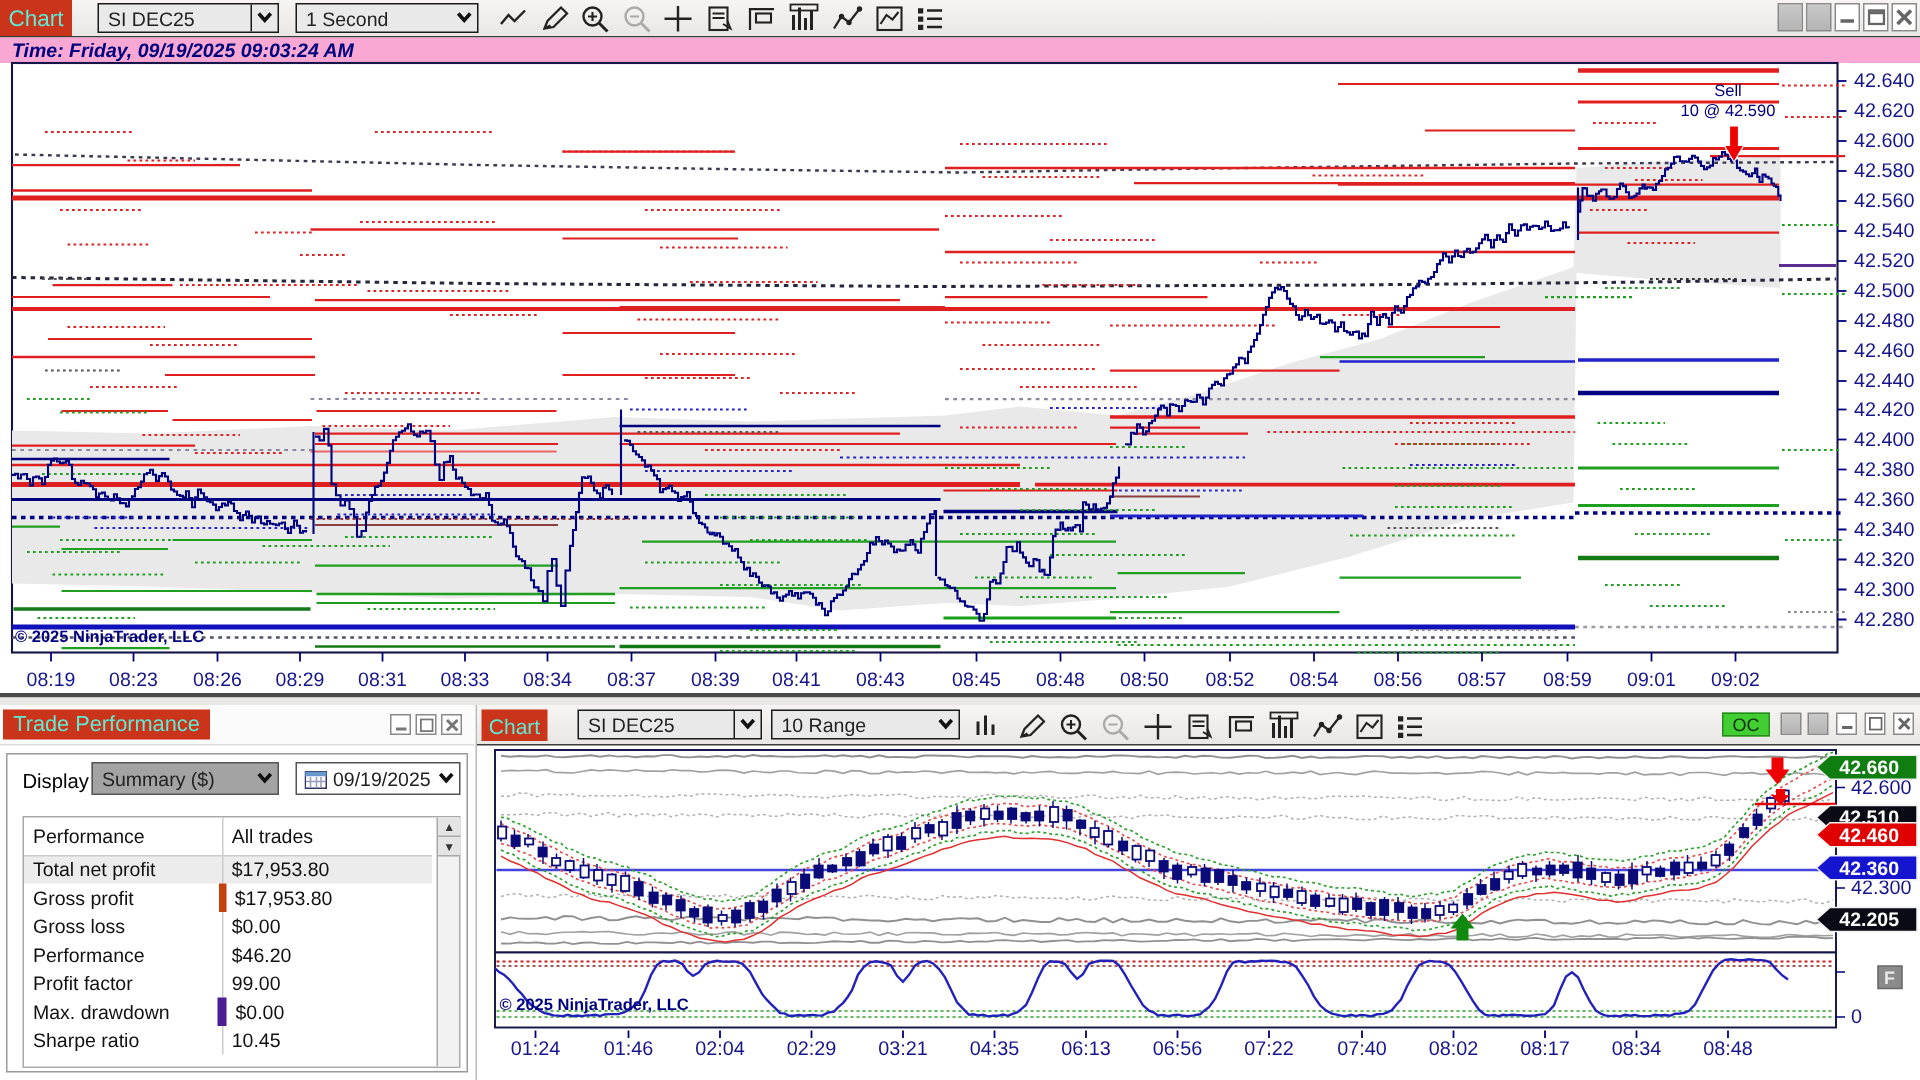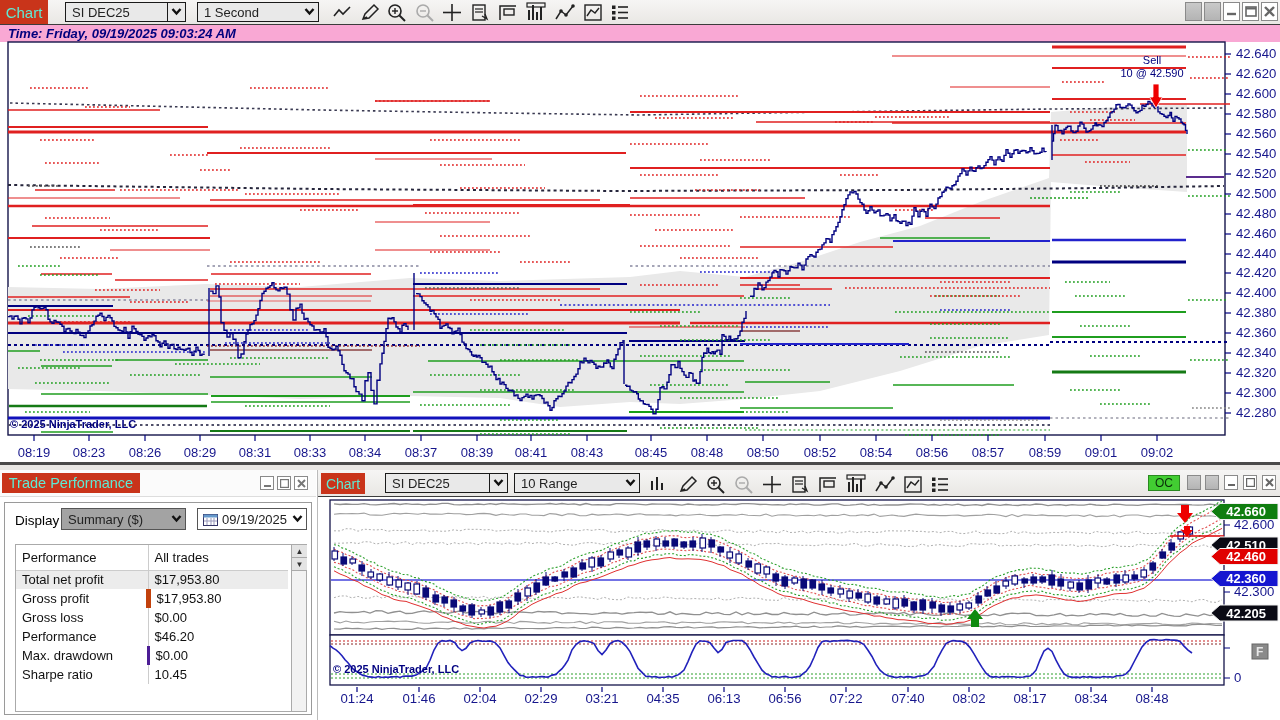--- a/index.html
+++ b/index.html
@@ -502,21 +502,25 @@
               </tr>
         <tr style="height:19px;">
                 <td style="padding-left:6px; border-right:1px solid #ccc;">Gross loss</td>
                 <td style="padding-left:6px;">$0.00</td>
               </tr>
         <tr style="height:19px;">
                 <td style="padding-left:6px; border-right:1px solid #ccc;">Performance</td>
                 <td style="padding-left:6px;">$46.20</td>
               </tr>
         <tr style="height:19px;">
-                <td style="padding-left:6px; border-right:3px solid #4c1d95;">Max. drawdown</td>
+                <td style="padding-left:6px; border-right:1px solid #ccc;">Profit factor</td>
+                <td style="padding-left:6px;">99.00</td>
+              </tr>
+        <tr style="height:19px;">
+                <td style="padding-left:6px; border-right:6px solid #4c1d95;">Max. drawdown</td>
                 <td style="padding-left:6px;">$0.00</td>
               </tr>
         <tr style="height:19px;">
                 <td style="padding-left:6px; border-right:1px solid #ccc;">Sharpe ratio</td>
                 <td style="padding-left:6px;">10.45</td>
               </tr>
       </tbody>
           </table>
       <div style="position:absolute; right:0; top:0; width:15px; height:100%; background:#f2f2f2; border-left:1px solid #aaa;">
         <div style="width:15px; height:13px; background:#e4e4e4; border-bottom:1px solid #aaa; text-align:center; font-size:8px; line-height:13px; color:#333;">▲</div>

